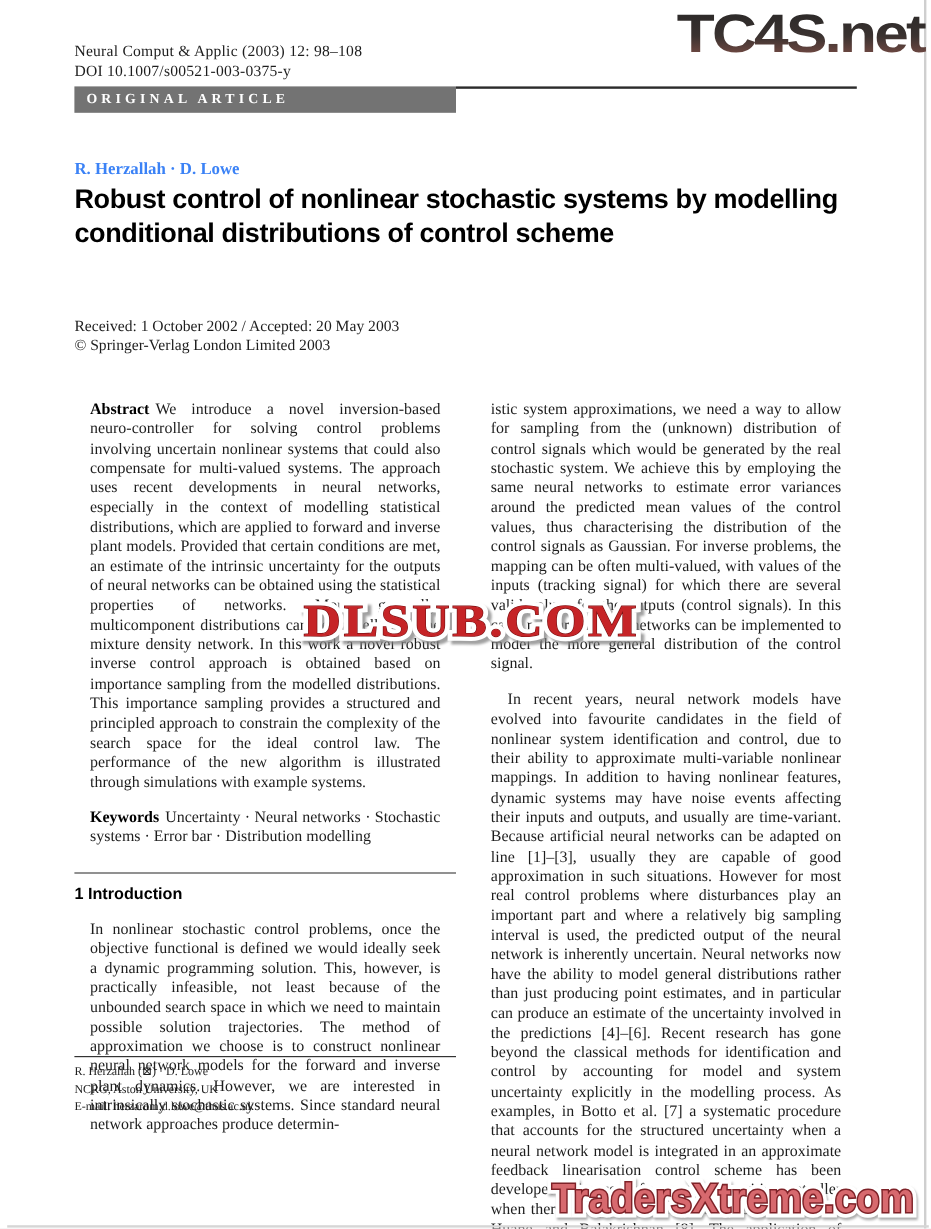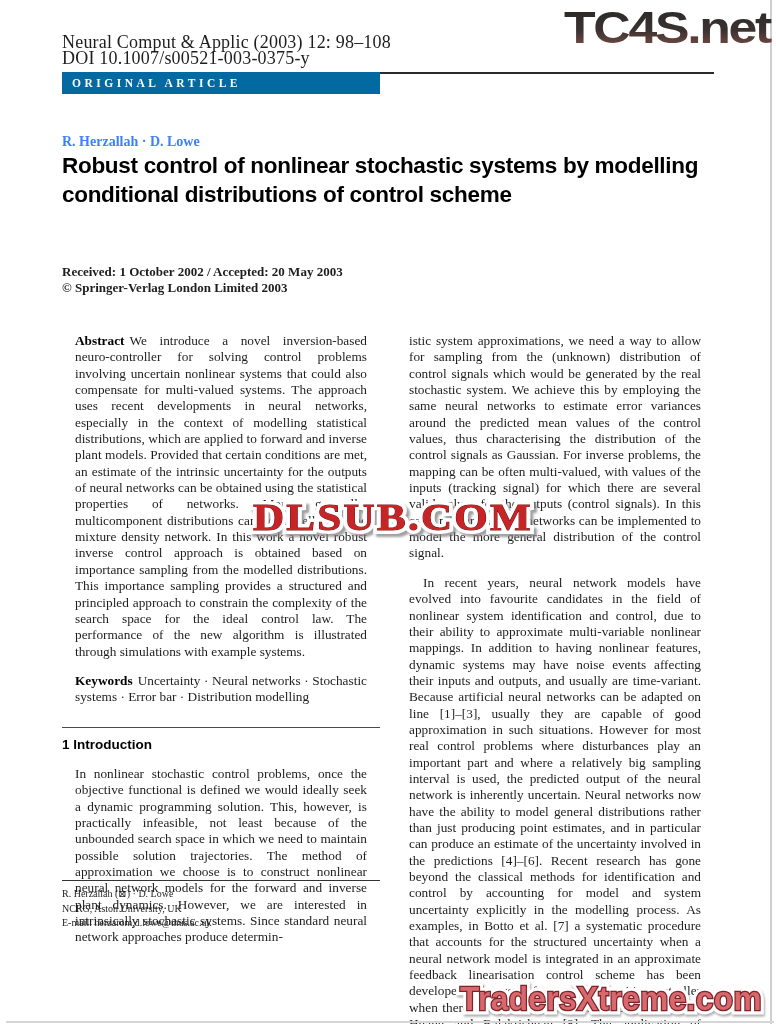--- a/index.html
+++ b/index.html
@@ -5,38 +5,38 @@
   html,body { margin:0; padding:0; background:#e8e8e8; }
   .page {
     position:relative; width:776px; height:1024px; margin:0 auto;
     background:#ffffff; overflow:hidden;
     font-family:"Liberation Serif","DejaVu Serif",serif;
     color:#1d1d1d;
   }
   .edge-right  { position:absolute; left:770px; top:0; width:2px; height:1024px; background:#cfcfcf; }
   .edge-bottom { position:absolute; left:6px; top:1021px; width:768px; height:2px; background:#d6d6d6; }
 
-  .journal-info { position:absolute; left:62px; top:35px; font-size:18px; line-height:15.5px; letter-spacing:0.2px; }
+  .journal-info { position:absolute; left:62px; top:35px; font-size:13px; line-height:15.5px; letter-spacing:0.2px; }
 
   .article-bar {
     position:absolute; left:62px; top:72px; width:318px; height:22px;
-    background:#0369a1; color:#fff; box-sizing:border-box; padding-left:10px;
+    background:#737373; color:#fff; box-sizing:border-box; padding-left:10px;
     font-size:11.5px; font-weight:bold; letter-spacing:3.5px; line-height:22px;
   }
   .top-rule { position:absolute; left:380px; top:72px; width:334px; height:2px; background:#2b2b2b; }
 
   .authors { position:absolute; left:62px; top:134px; font-size:14px; font-weight:bold; color:#3b82f6; }
 
   .title {
     position:absolute; left:62px; top:152px; width:640px;
     font-family:Liberation Sans, sans-serif;
     font-weight:bold; font-size:22.5px; line-height:28.5px; letter-spacing:-0.3px; color:#000;
   }
 
-  .received { position:absolute; left:62px; top:264px; font-size:13px; line-height:15.5px;font-weight:bold; }
+  .received { position:absolute; left:62px; top:264px; font-size:13px; line-height:15.5px; }
 
   .col { position:absolute; top:320px; width:318px; font-size:13.3px; line-height:16.35px; text-align:justify; }
   .col-left  { left:62px; }
   .col-right { left:396px; }
   .col p { margin:13px; }
   .lead-label { font-weight:bold; color:#000; padding-right:5px; }
   .keywords { margin-top:13px; }
   .rule-intro { border:0; border-top:1.5px solid #4a4a4a; margin:21px 0 0 0; }
   .intro-heading {
     font-family:"Liberation Sans","DejaVu Sans",sans-serif;

